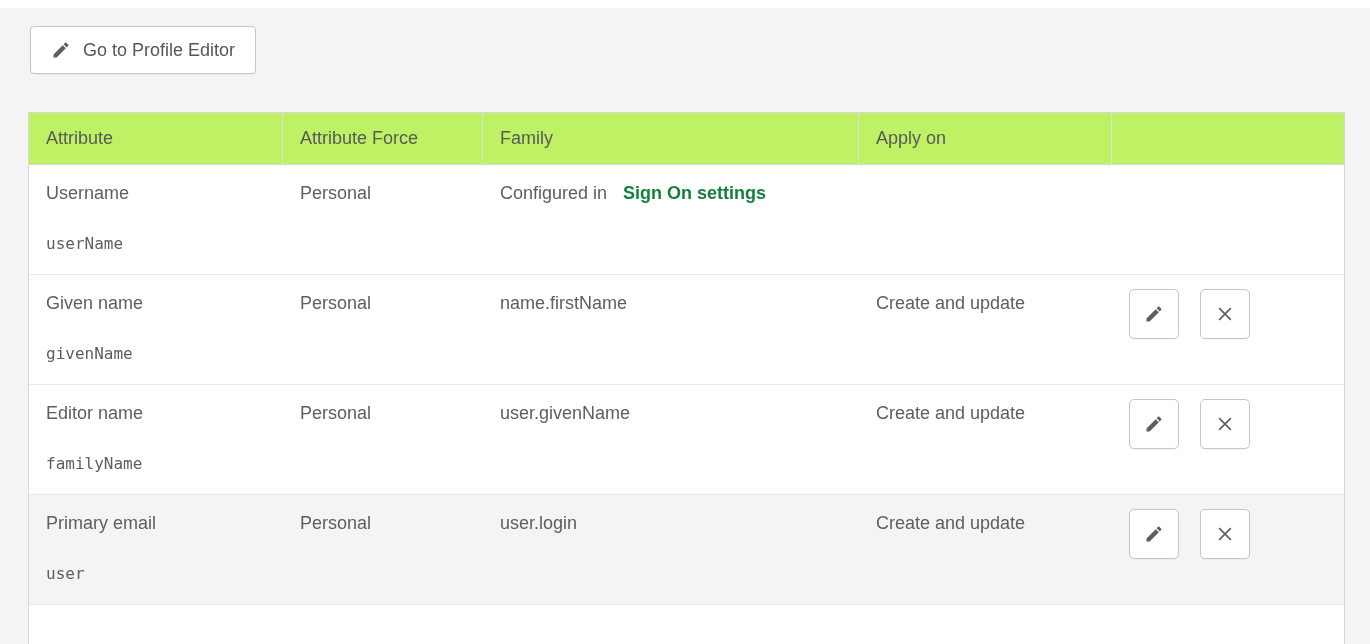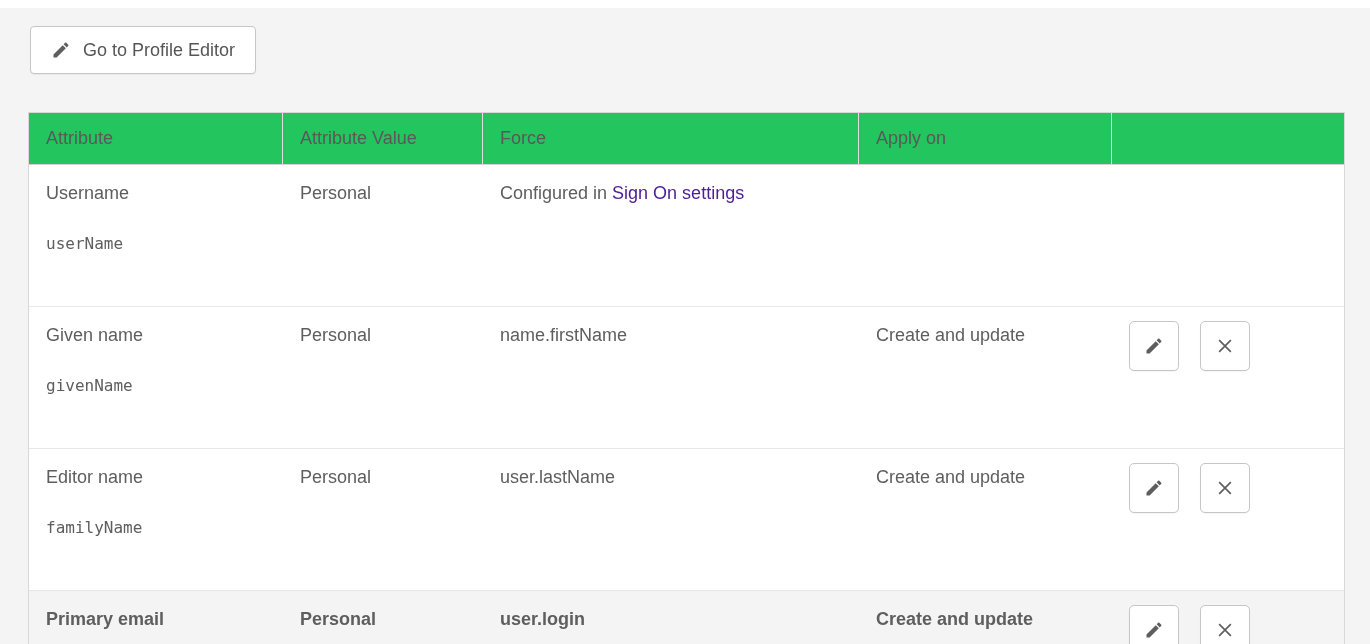--- a/index.html
+++ b/index.html
@@ -25,44 +25,44 @@
 
   
   .table-wrap { margin:38px 0 0 28px; width:1315px; }
   table {
     border-collapse:separate; border-spacing:0; width:100%;
     table-layout:fixed; background:#ffffff;
     border:1px solid #d8d8d8; border-bottom:none;
   }
   thead th {
     height:52px; box-sizing:border-box;
-    background:#22c55e;
+    background:#bef264;
     font-weight:normal; text-align:left;
     padding:0 8px 0 17px; font-size:18px; color:#595959;
     border-right:1px solid #dedede;
     border-bottom:1px solid #d4d4d4;
     vertical-align:middle;
   }
   thead th:last-child { border-right:none; }
   tbody td {
     vertical-align:top; box-sizing:border-box;
-    height:142px;
+    height:110px;
     padding:17px 8px 0 17px;
     border-bottom:1px solid #e8e8e8;
     font-size:18px; color:#5e5e5e; line-height:23px;
     background:#ffffff;
   }
-  tr.row-highlighted td { background:#f4f4f4;font-weight:bold; }
+  tr.row-highlighted td { background:#f4f4f4; }
   .attr-label { line-height:23px; }
   .attr-name {
     margin-top:27px;
     font-family:"DejaVu Sans Mono", "Liberation Mono", monospace;
     font-size:16px; color:#5e5e5e;
   }
-  .link { color:#4c1d95; text-decoration:none; margin-left:5px; }
+  .link { color:#15803d; text-decoration:none; margin-left:16px;font-weight:bold; }
 
   .actions-cell { padding-top:14px !important; }
   .icon-btn {
     width:50px; height:50px;
     background:#ffffff; border:1px solid #c6c6c6; border-radius:5px;
     display:inline-flex; align-items:center; justify-content:center;
     margin-right:16px; padding:0; cursor:pointer;
     box-shadow:0 1px 1px rgba(0,0,0,0.04);
     vertical-align:top;
   }
@@ -87,22 +87,22 @@
     <colgroup>
       <col style="width:254px">
         <col style="width:200px">
         <col style="width:376px">
         <col style="width:253px">
         <col style="width:232px">
     </colgroup>
     <thead>
       <tr>
         <th>Attribute</th>
-        <th>Attribute Value</th>
-        <th>Force</th>
+        <th>Attribute Force</th>
+        <th>Family</th>
         <th>Apply on</th>
         <th></th>
       </tr>
     </thead>
     <tbody id="table-body">
   <tr class="data-row">
     <td>
       <div class="attr-label">Username</div>
       <div class="attr-name">userName</div>
     </td>
@@ -163,21 +163,21 @@
 
   <tr class="data-row">
     <td>
       <div class="attr-label">Editor name</div>
       <div class="attr-name">familyName</div>
     </td>
     <td>
       <span>Personal</span>
     </td>
     <td>
-      <span>user.lastName</span>
+      <span>user.givenName</span>
     </td>
     <td>
       <span>Create and update</span>
     </td>
     <td class="actions-cell">
       <span>
         <button class="icon-btn" aria-label="Edit">
           <svg width="20" height="20" viewBox="0 0 24 24" fill="#5e5e5e" aria-hidden="true">
             <path d="M3 17.25V21h3.75L17.81 9.94l-3.75-3.75L3 17.25zM20.71 7.04c.39-.39.39-1.02 0-1.41l-2.34-2.34c-.39-.39-1.02-.39-1.41 0l-1.83 1.83 3.75 3.75 1.83-1.83z"></path>
           </svg>

